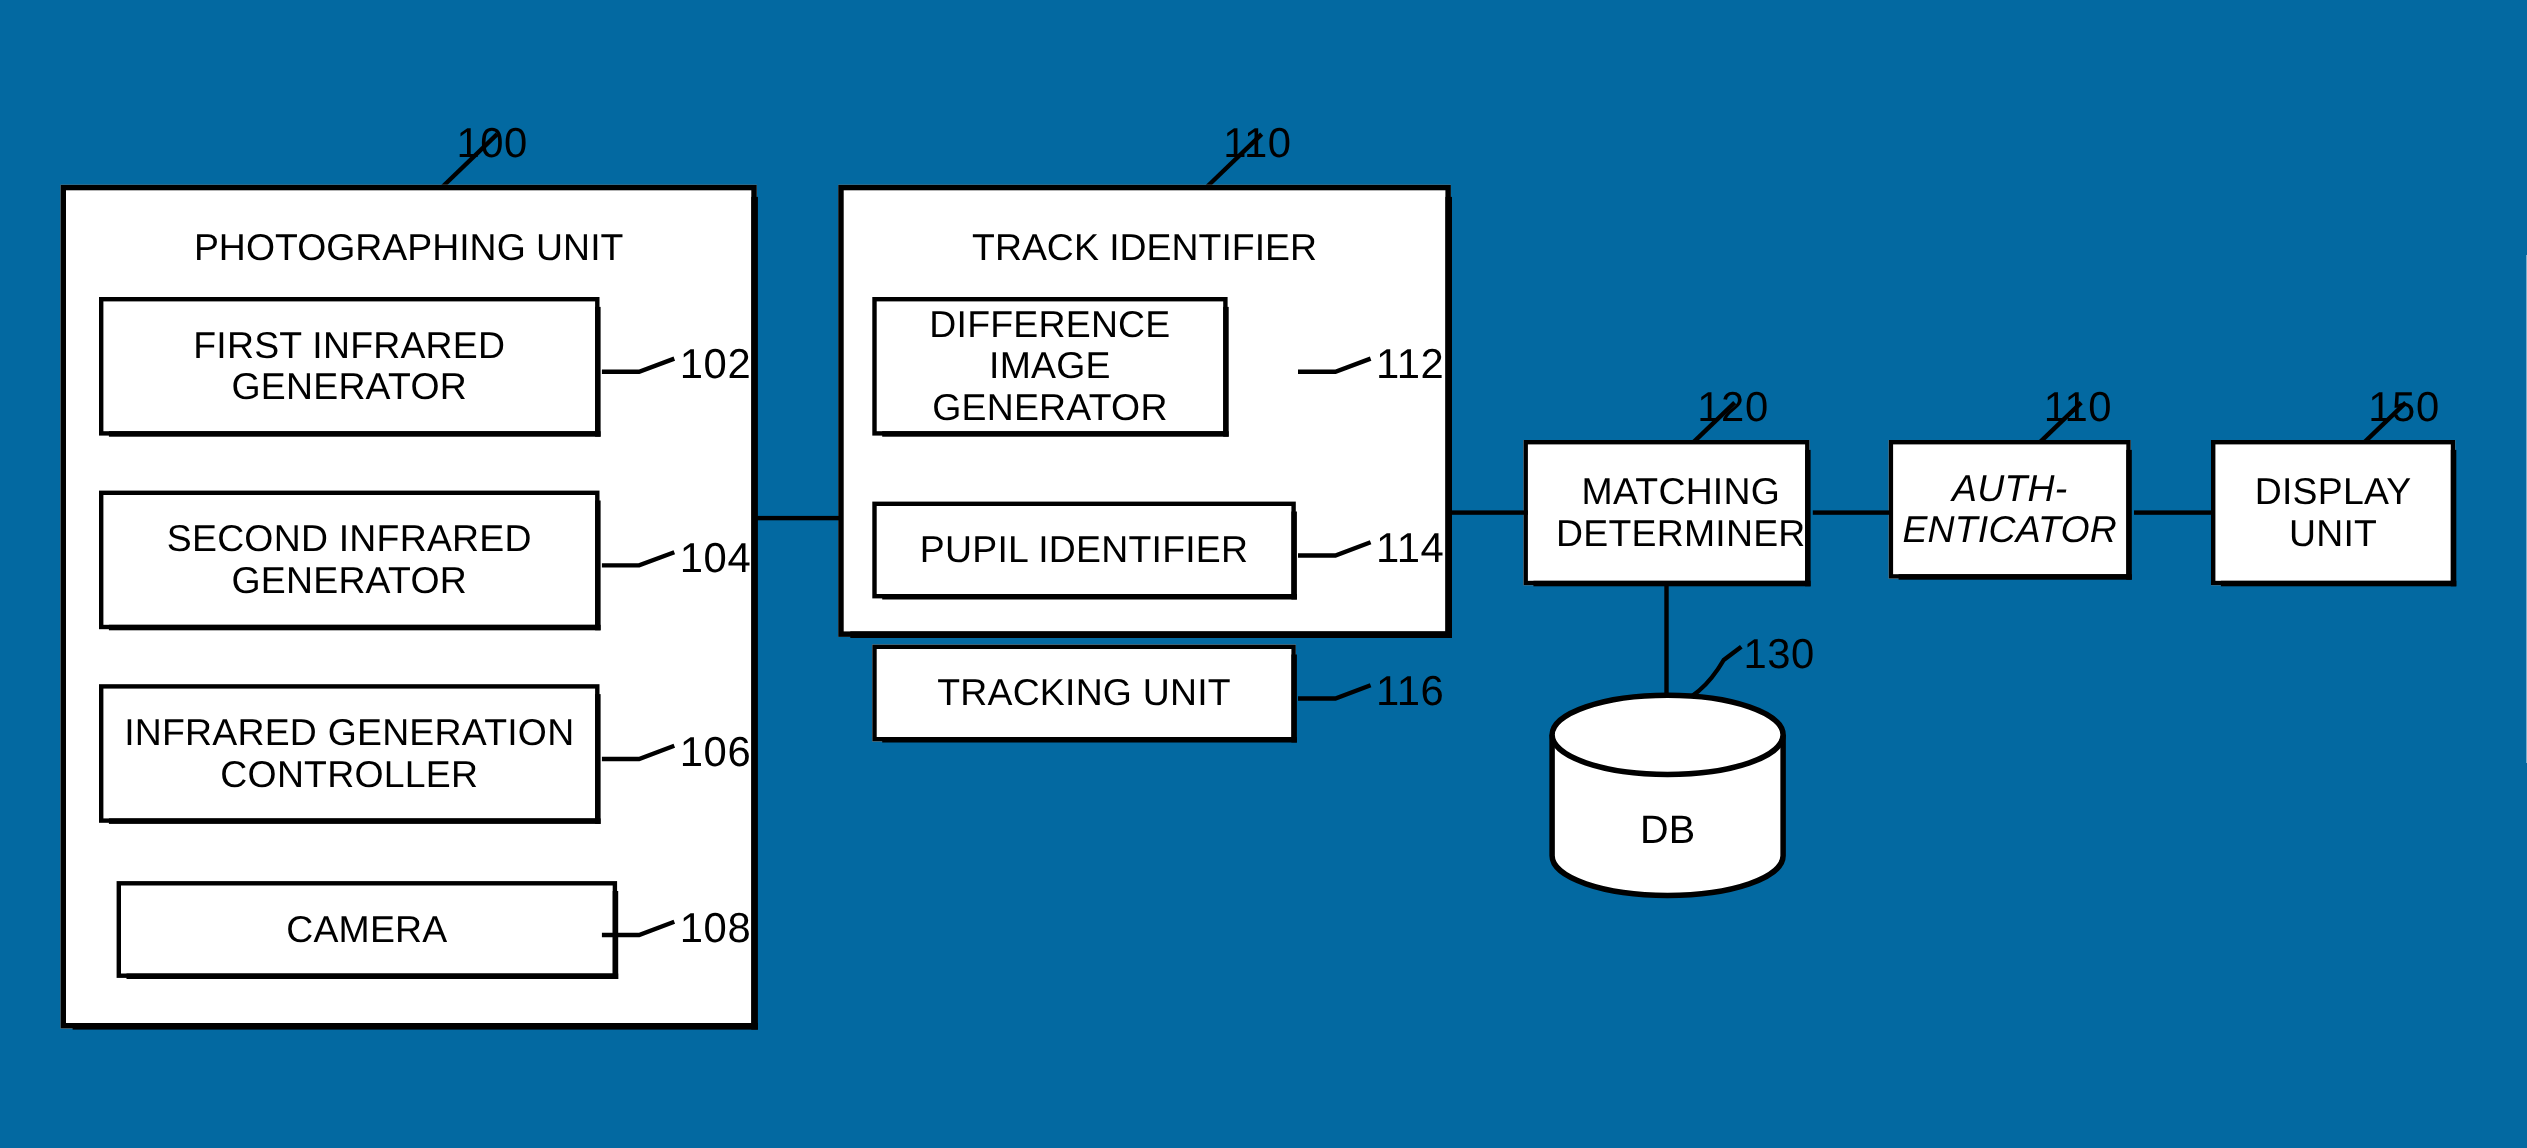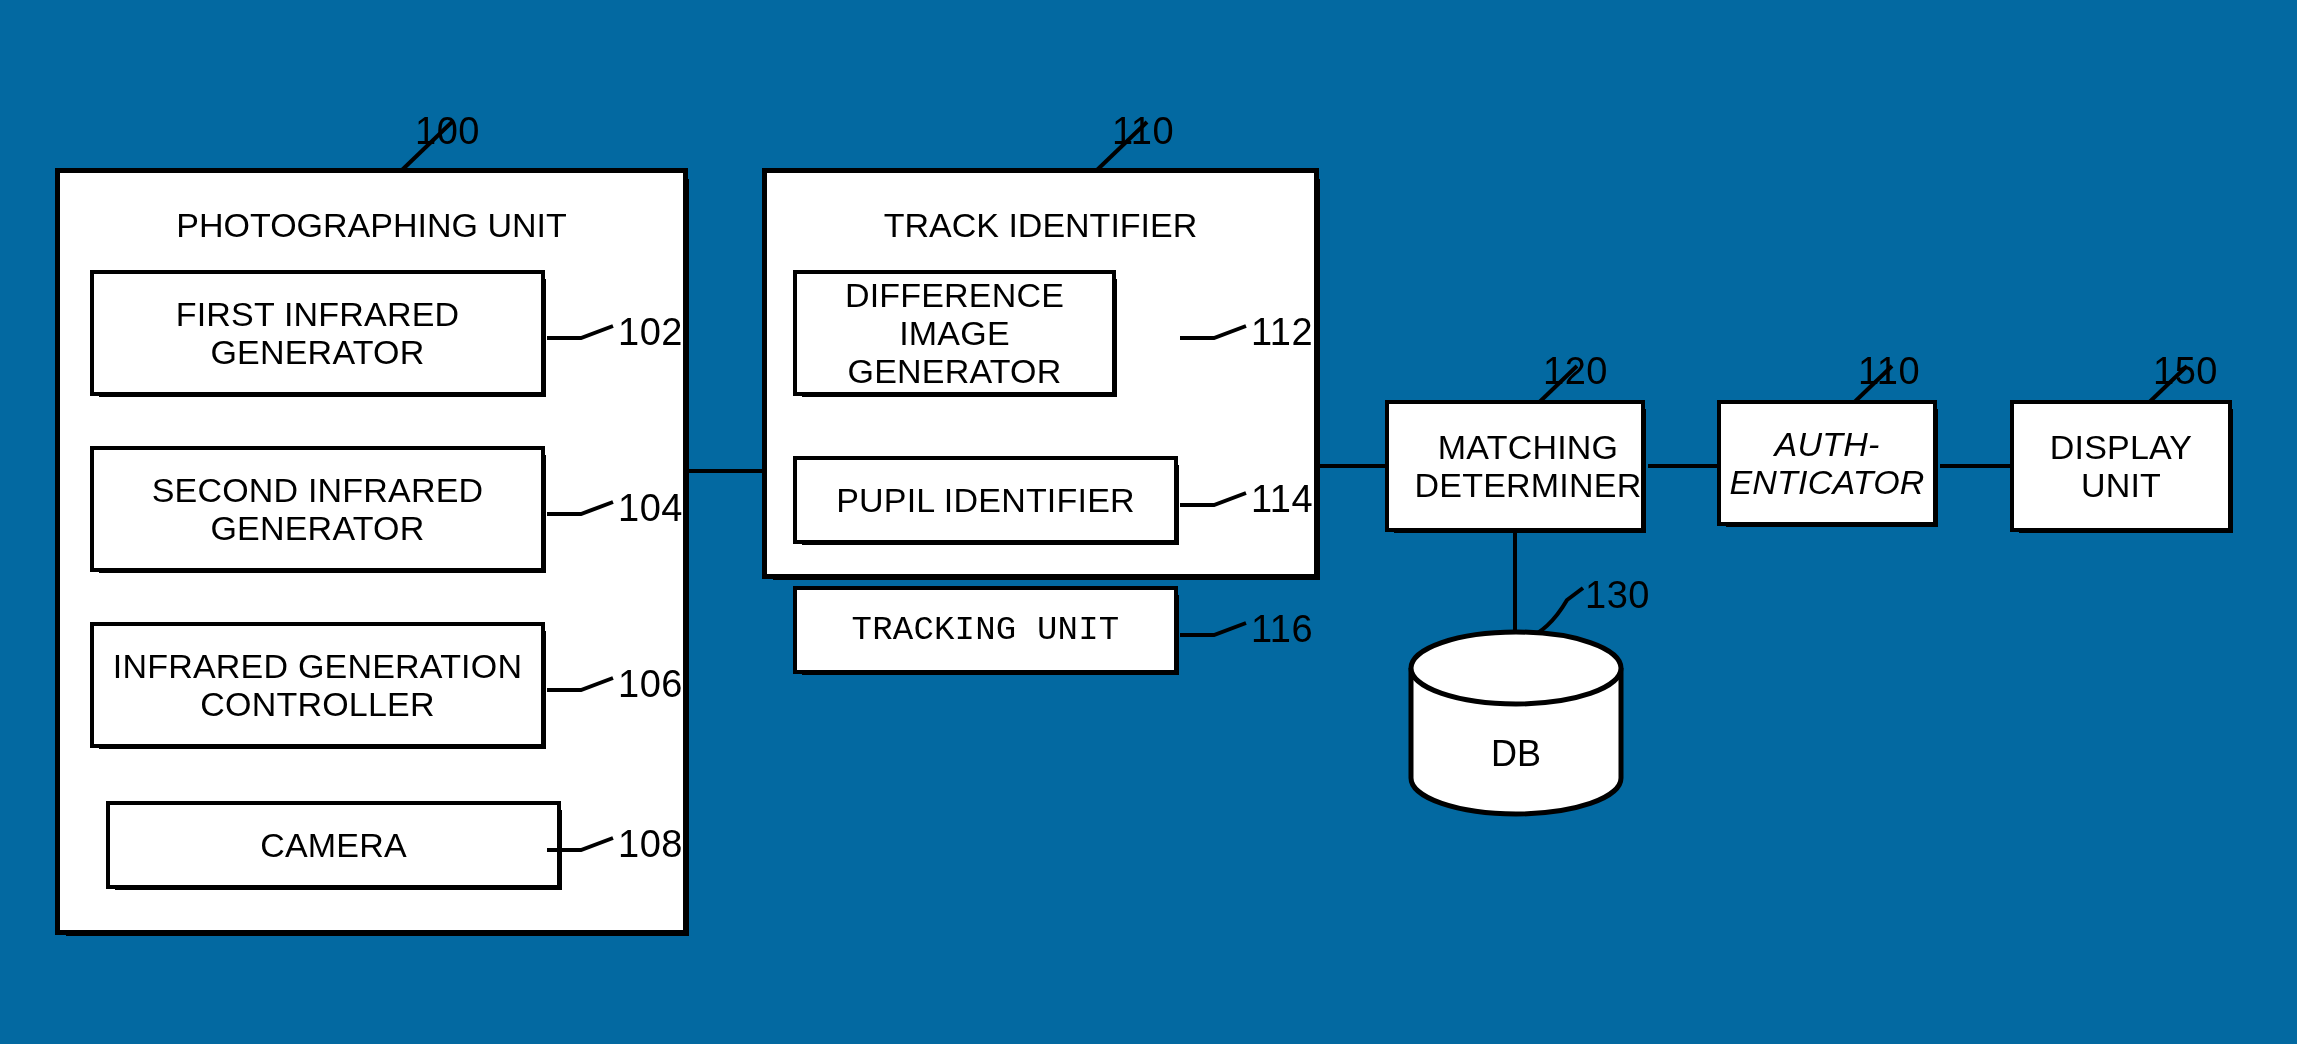--- a/index.html
+++ b/index.html
@@ -175,21 +175,21 @@
   <div class="ref" style="left:1251px; top:313px;">112</div>
 
   <div class="box" style="left:793px; top:456px; width:385px; height:88px;">
     <div class="box-label">PUPIL IDENTIFIER</div>
   </div>
   <svg class="leader" style="left:1180px; top:483px; width:70px; height:30px;">
     <path d="M 0 22 L 34 22 L 66 10" stroke="#000" stroke-width="4" fill="none"></path>
   </svg>
   <div class="ref" style="left:1251px; top:480px;">114</div>
 
-  <div class="box" style="left:793px; top:586px; width:385px; height:88px;font-family:Liberation Mono, monospace;">
+  <div class="box" style="left:793px; top:586px; width:385px; height:88px;">
     <div class="box-label">TRACKING UNIT</div>
   </div>
   <svg class="leader" style="left:1180px; top:613px; width:70px; height:30px;">
     <path d="M 0 22 L 34 22 L 66 10" stroke="#000" stroke-width="4" fill="none"></path>
   </svg>
   <div class="ref" style="left:1251px; top:610px;">116</div>
 
   <div class="hline" style="left:688px; top:469px; width:78px;"></div>
 
   <svg class="leader" style="left:1525px; top:356px; width:130px; height:60px;">

